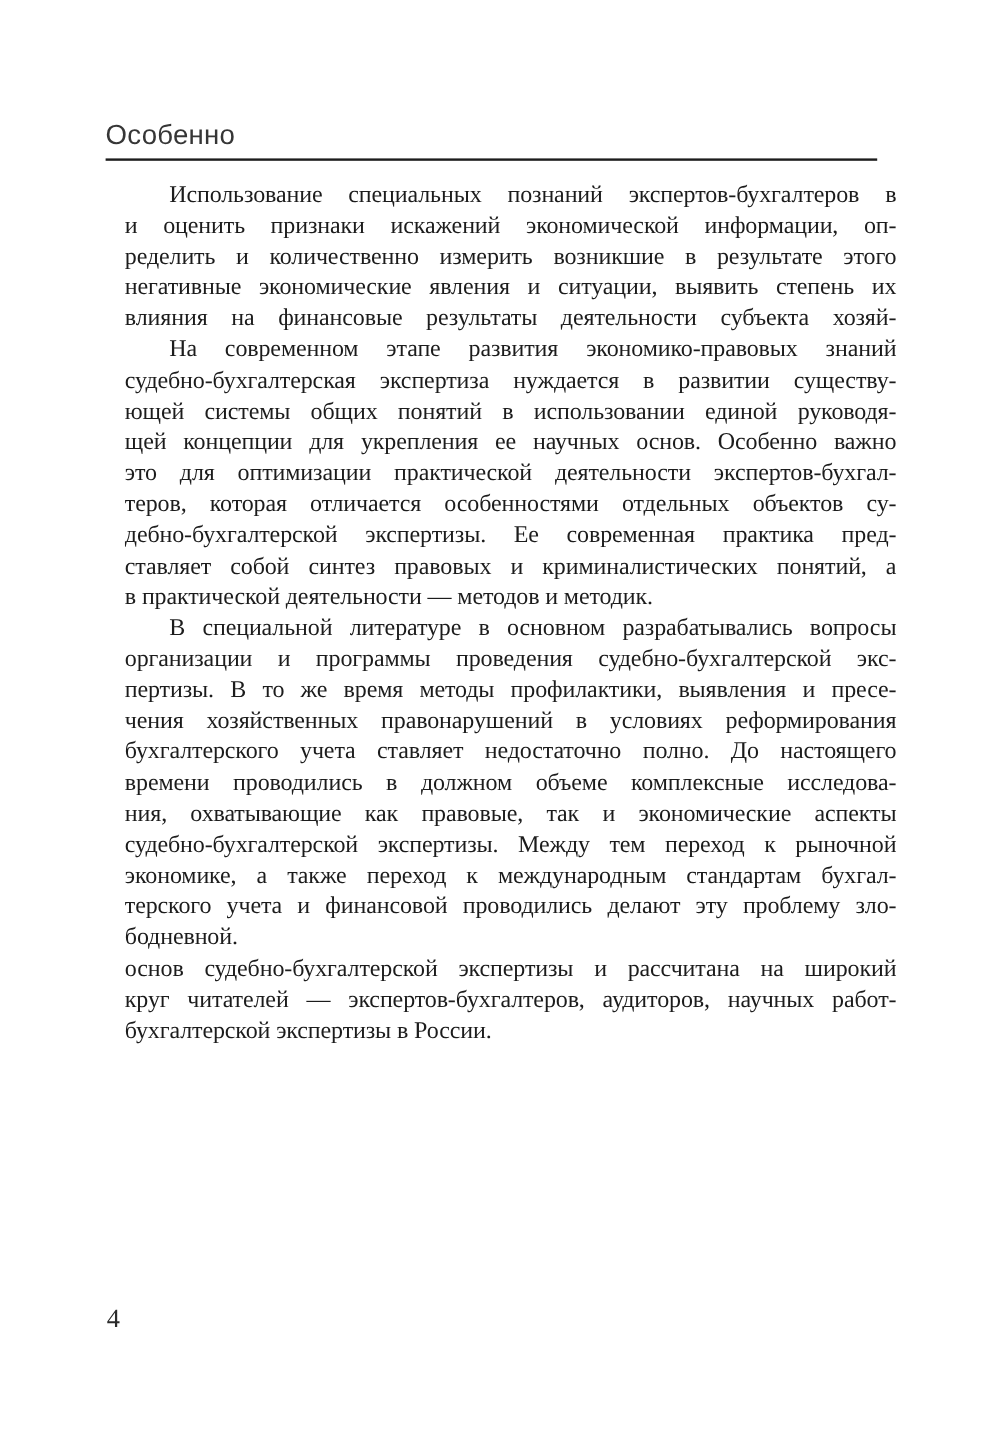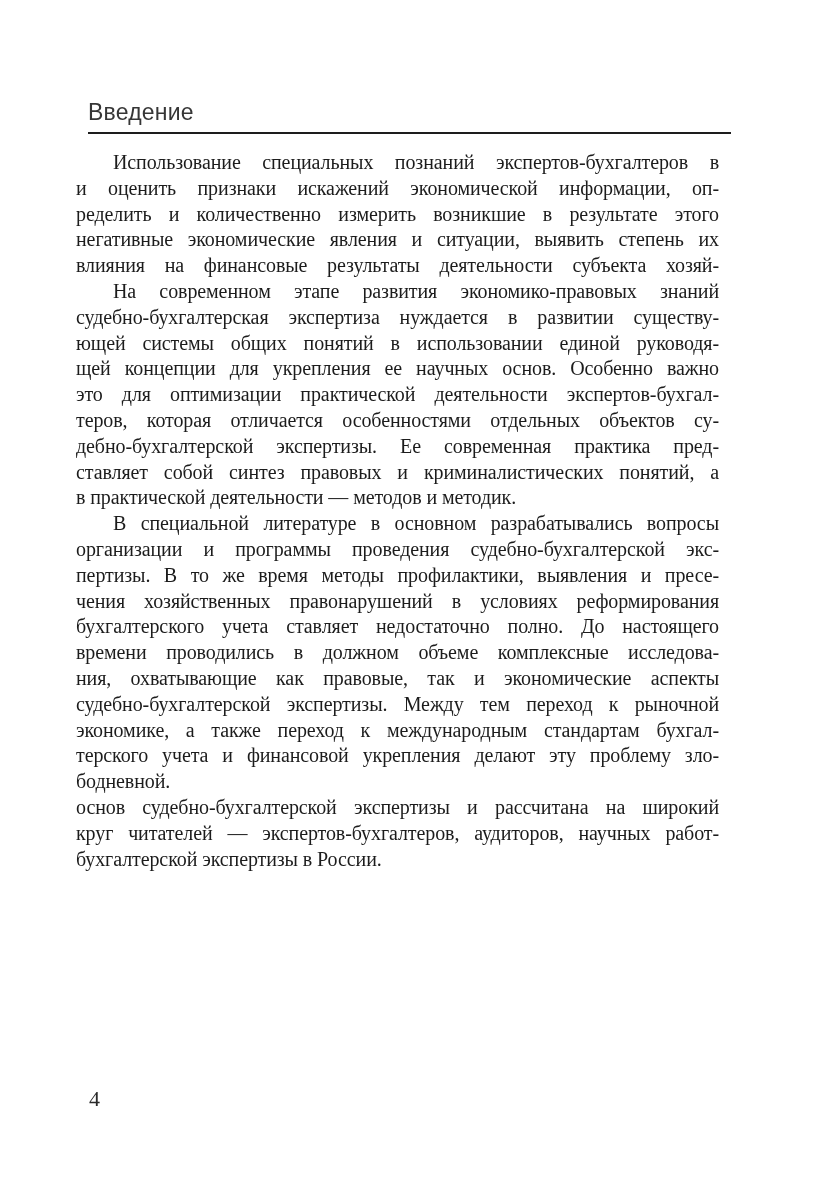--- a/index.html
+++ b/index.html
@@ -32,21 +32,21 @@
   .header-rule {
     position: absolute;
     left: 88px;
     top: 132px;
     width: 643px;
     height: 2px;
     background: var(--rule);
   }
   .text-block {
     position: absolute;
-    left: 76px;
+    left: 104px;
     top: 150px;
     width: 643px;
   }
   .line {
     font-family: "Liberation Serif", serif;
     font-size: 20px;
     line-height: 25.8px;
     max-height: 25.8px;
     overflow: hidden;
     letter-spacing: -0.1px;
@@ -67,21 +67,21 @@
     font-family: "Liberation Serif", serif;
     font-size: 22px;
     color: var(--page-num);
   }
 </style>
 </head>
 <body>
 
 <div class="page">
   <div>
-    <div class="header-title">Введение</div>
+    <div class="header-title">Особенно</div>
     <div class="header-rule"></div>
   </div>
 
   <div class="text-block">
       <div class="paragraph">
         <div class="line para-first">Использование специальных познаний экспертов-бухгалтеров в</div>
         <div class="line">и оценить признаки искажений экономической информации, оп-</div>
         <div class="line">ределить и количественно измерить возникшие в результате этого</div>
         <div class="line">негативные экономические явления и ситуации, выявить степень их</div>
         <div class="line">влияния на финансовые результаты деятельности субъекта хозяй-</div>
@@ -100,21 +100,21 @@
       <div class="paragraph">
         <div class="line para-first">В специальной литературе в основном разрабатывались вопросы</div>
         <div class="line">организации и программы проведения судебно-бухгалтерской экс-</div>
         <div class="line">пертизы. В то же время методы профилактики, выявления и пресе-</div>
         <div class="line">чения хозяйственных правонарушений в условиях реформирования</div>
         <div class="line">бухгалтерского учета ставляет недостаточно полно. До настоящего</div>
         <div class="line">времени проводились в должном объеме комплексные исследова-</div>
         <div class="line">ния, охватывающие как правовые, так и экономические аспекты</div>
         <div class="line">судебно-бухгалтерской экспертизы. Между тем переход к рыночной</div>
         <div class="line">экономике, а также переход к международным стандартам бухгал-</div>
-        <div class="line">терского учета и финансовой укрепления делают эту проблему зло-</div>
+        <div class="line">терского учета и финансовой проводились делают эту проблему зло-</div>
         <div class="line para-last">бодневной.</div>
       </div>
       <div class="paragraph">
         <div class="line">основ судебно-бухгалтерской экспертизы и рассчитана на широкий</div>
         <div class="line">круг читателей — экспертов-бухгалтеров, аудиторов, научных работ-</div>
         <div class="line para-last">бухгалтерской экспертизы в России.</div>
       </div>
     </div>
 
   <div class="page-number">4</div>

